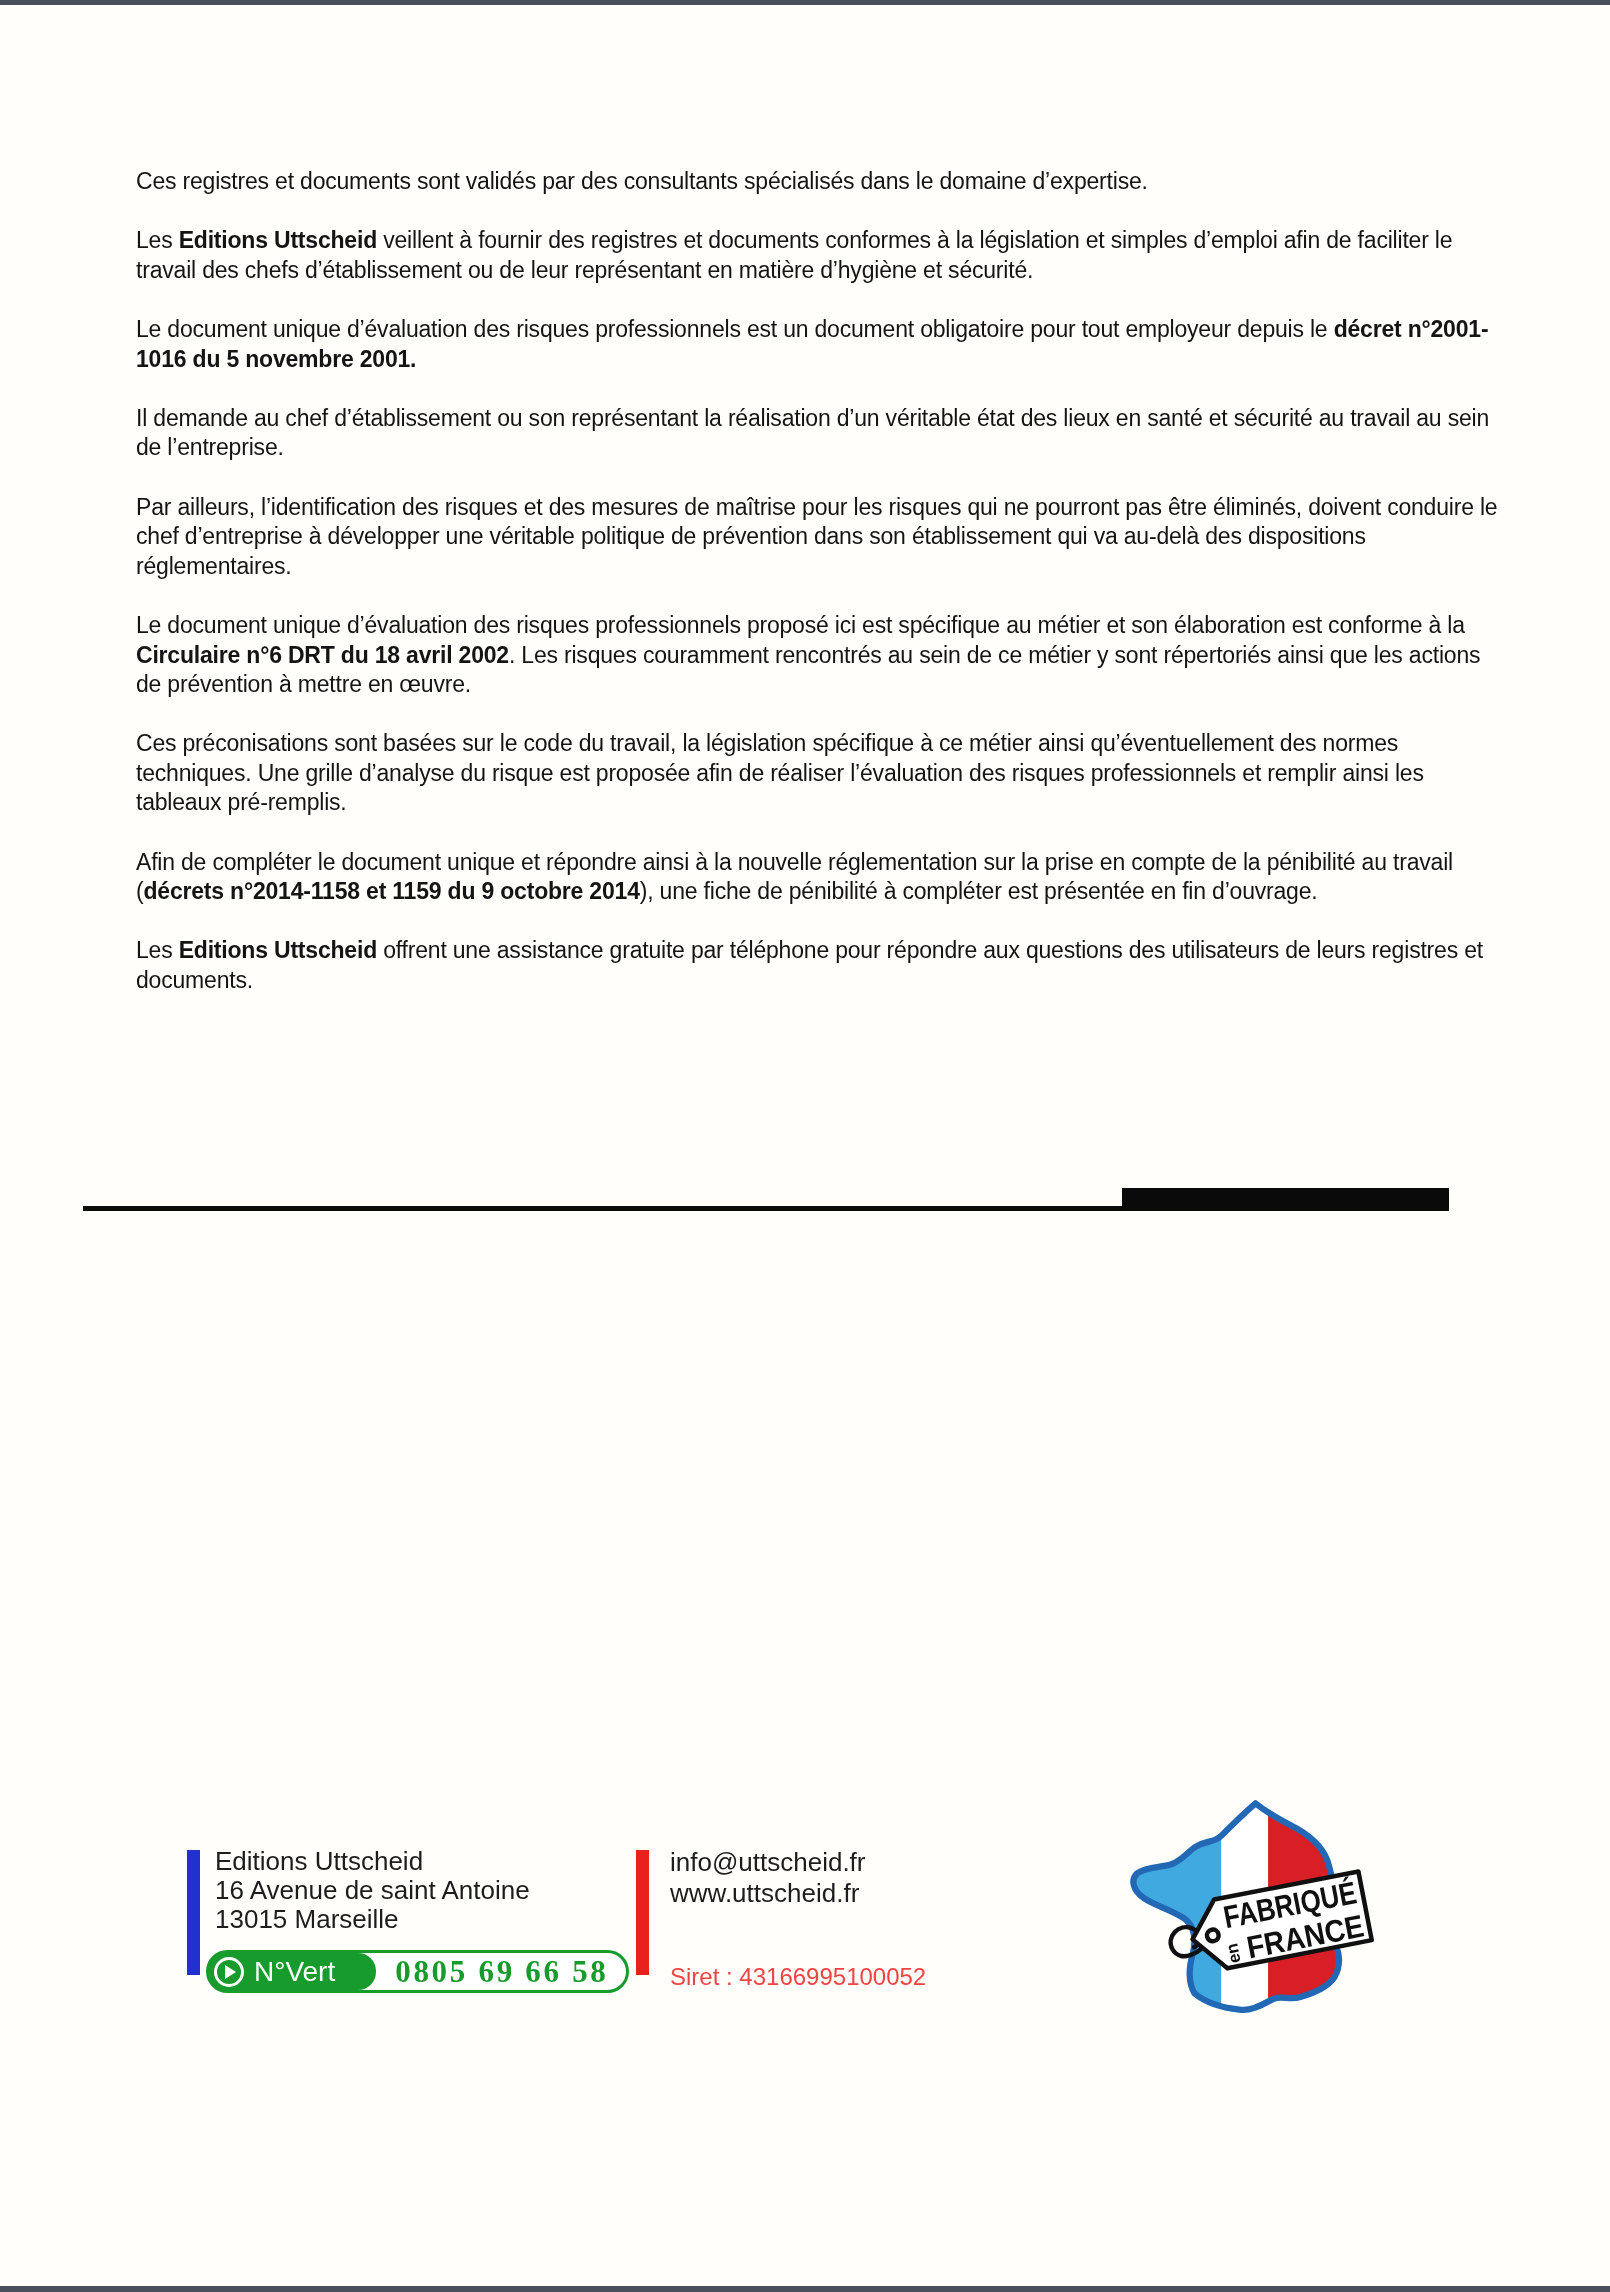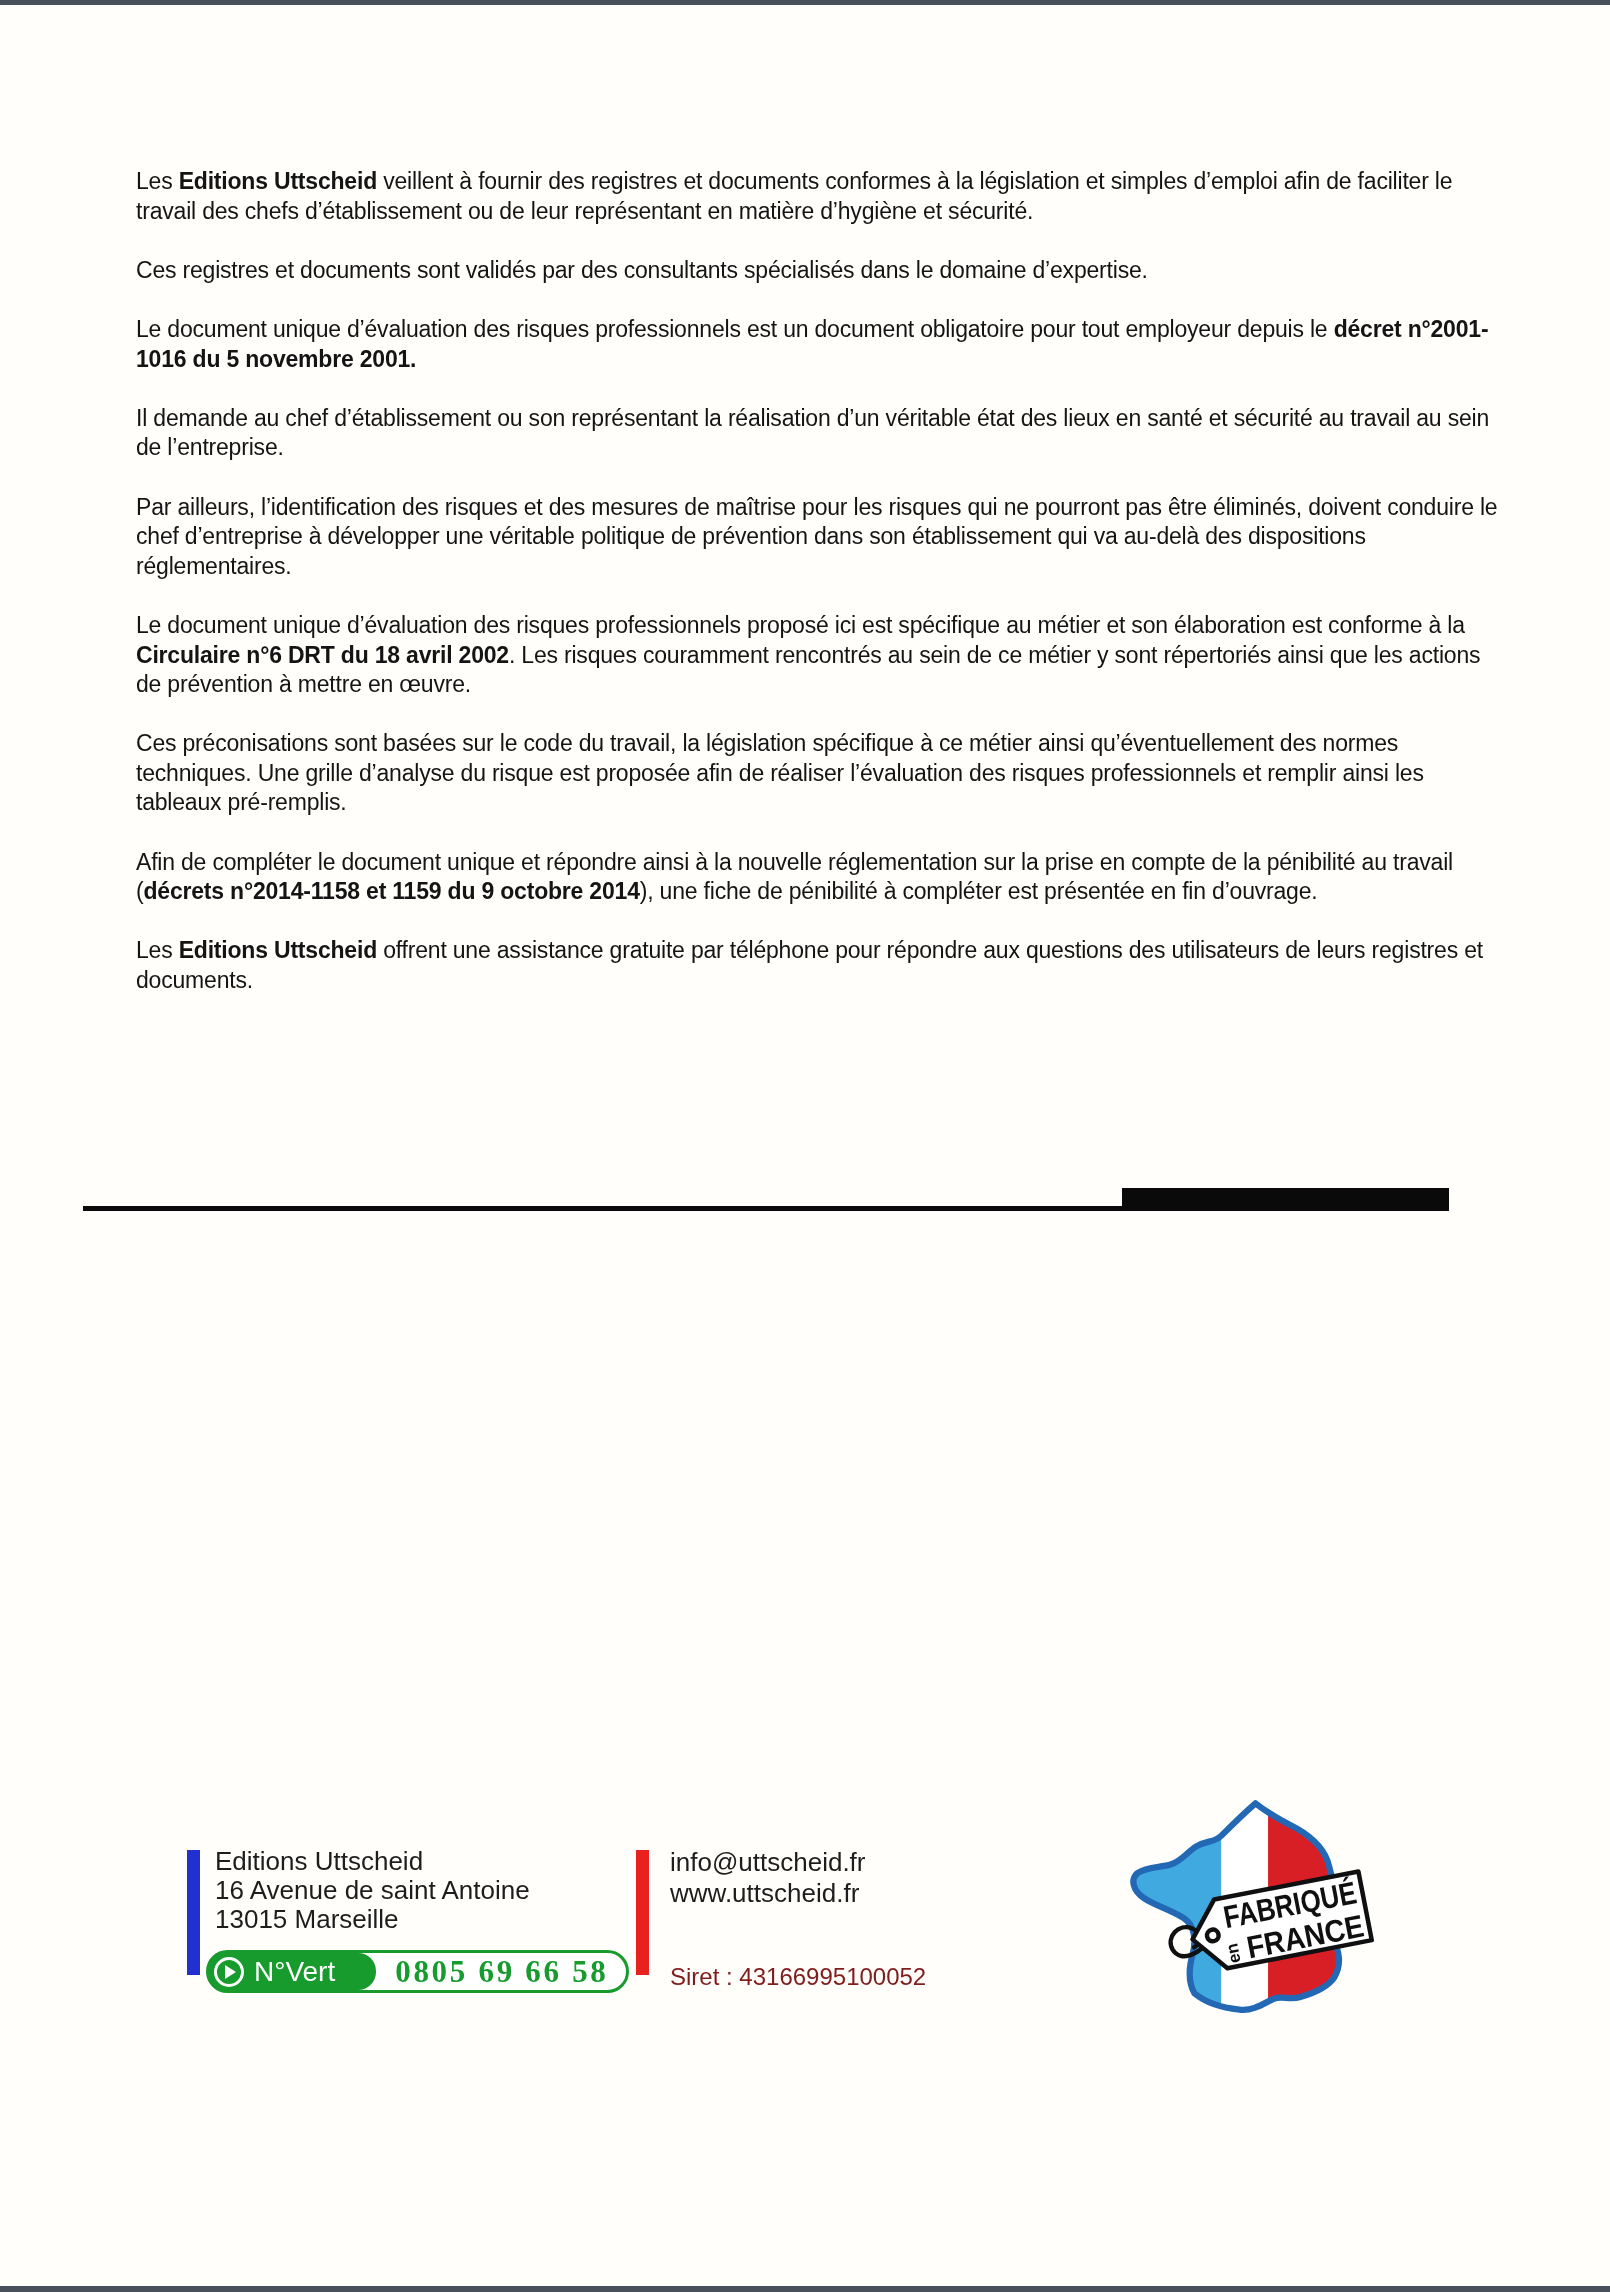--- a/index.html
+++ b/index.html
@@ -40,21 +40,21 @@
 
   
   .bar{position:absolute;top:1850px;width:12.5px;height:125px;}
   .bar.blue{left:187px;background:var(--accent-blue);}
   .bar.red{left:636px;background:var(--accent-red);}
 
   .company{position:absolute;left:215px;top:1847px;font-size:26px;line-height:29px;color:#1d1d1d;}
   .company div{white-space:nowrap;}
 
   .contact{position:absolute;left:670px;top:1847px;font-size:26px;line-height:31px;color:#1d1d1d;}
-  .siret{position:absolute;left:670px;top:1963px;font-size:24px;color:#7f1d1d;}
+  .siret{position:absolute;left:670px;top:1963px;font-size:24px;color:#ef4444;}
 
   
   .nvert{
     position:absolute;left:206px;top:1950px;width:423px;height:43px;
     box-sizing:border-box;border:3.6px solid var(--nvert-green);
     border-radius:23px;background:#fff;
   }
   .nvert-left{
     position:absolute;left:0;top:0;bottom:0;width:167px;
     background:var(--nvert-green);
@@ -89,22 +89,22 @@
   .tag-text{font-family:"Liberation Sans",sans-serif;font-weight:700;fill:#101010;}
 </style>
 </head>
 <body>
 
 <div class="page">
 
   <div class="edge-strip top"></div>
 
   <div class="doc-text">
+      <p><span>Ces registres et documents sont validés par des consultants spécialisés dans le domaine d’expertise.</span></p>
       <p><span>Les </span><strong>Editions Uttscheid</strong><span> veillent à fournir des registres et documents conformes à la législation et simples d’emploi afin de faciliter le travail des chefs d’établissement ou de leur représentant en matière d’hygiène et sécurité.</span></p>
-      <p><span>Ces registres et documents sont validés par des consultants spécialisés dans le domaine d’expertise.</span></p>
       <p><span>Le document unique d’évaluation des risques professionnels est un document obligatoire pour tout employeur depuis le </span><strong>décret n°2001-1016 du 5 novembre 2001.</strong></p>
       <p><span>Il demande au chef d’établissement ou son représentant la réalisation d’un véritable état des lieux en santé et sécurité au travail au sein de l’entreprise.</span></p>
       <p><span>Par ailleurs, l’identification des risques et des mesures de maîtrise pour les risques qui ne pourront pas être éliminés, doivent conduire le chef d’entreprise à développer une véritable politique de prévention dans son établissement qui va au-delà des dispositions réglementaires.</span></p>
       <p><span>Le document unique d’évaluation des risques professionnels proposé ici est spécifique au métier et son élaboration est conforme à la </span><strong>Circulaire n°6 DRT du 18 avril 2002</strong><span>. Les risques couramment rencontrés au sein de ce métier y sont répertoriés ainsi que les actions de prévention  à mettre en œuvre.</span></p>
       <p><span>Ces préconisations sont basées sur le code du travail, la législation spécifique à ce métier ainsi qu’éventuellement des normes techniques. Une grille d’analyse du risque est proposée afin de réaliser l’évaluation des risques professionnels et remplir ainsi les tableaux pré-remplis.</span></p>
       <p><span>Afin de compléter le document unique et répondre ainsi à la nouvelle réglementation  sur la prise en compte de la pénibilité au travail (</span><strong>décrets n°2014-1158 et 1159 du 9 octobre 2014</strong><span>), une fiche de pénibilité à compléter est présentée en fin d’ouvrage.</span></p>
       <p><span>Les </span><strong>Editions Uttscheid</strong><span> offrent une assistance gratuite par téléphone pour répondre aux questions des utilisateurs de leurs registres et documents.</span></p>
     </div>
 
   <div class="rule-thick"></div>

